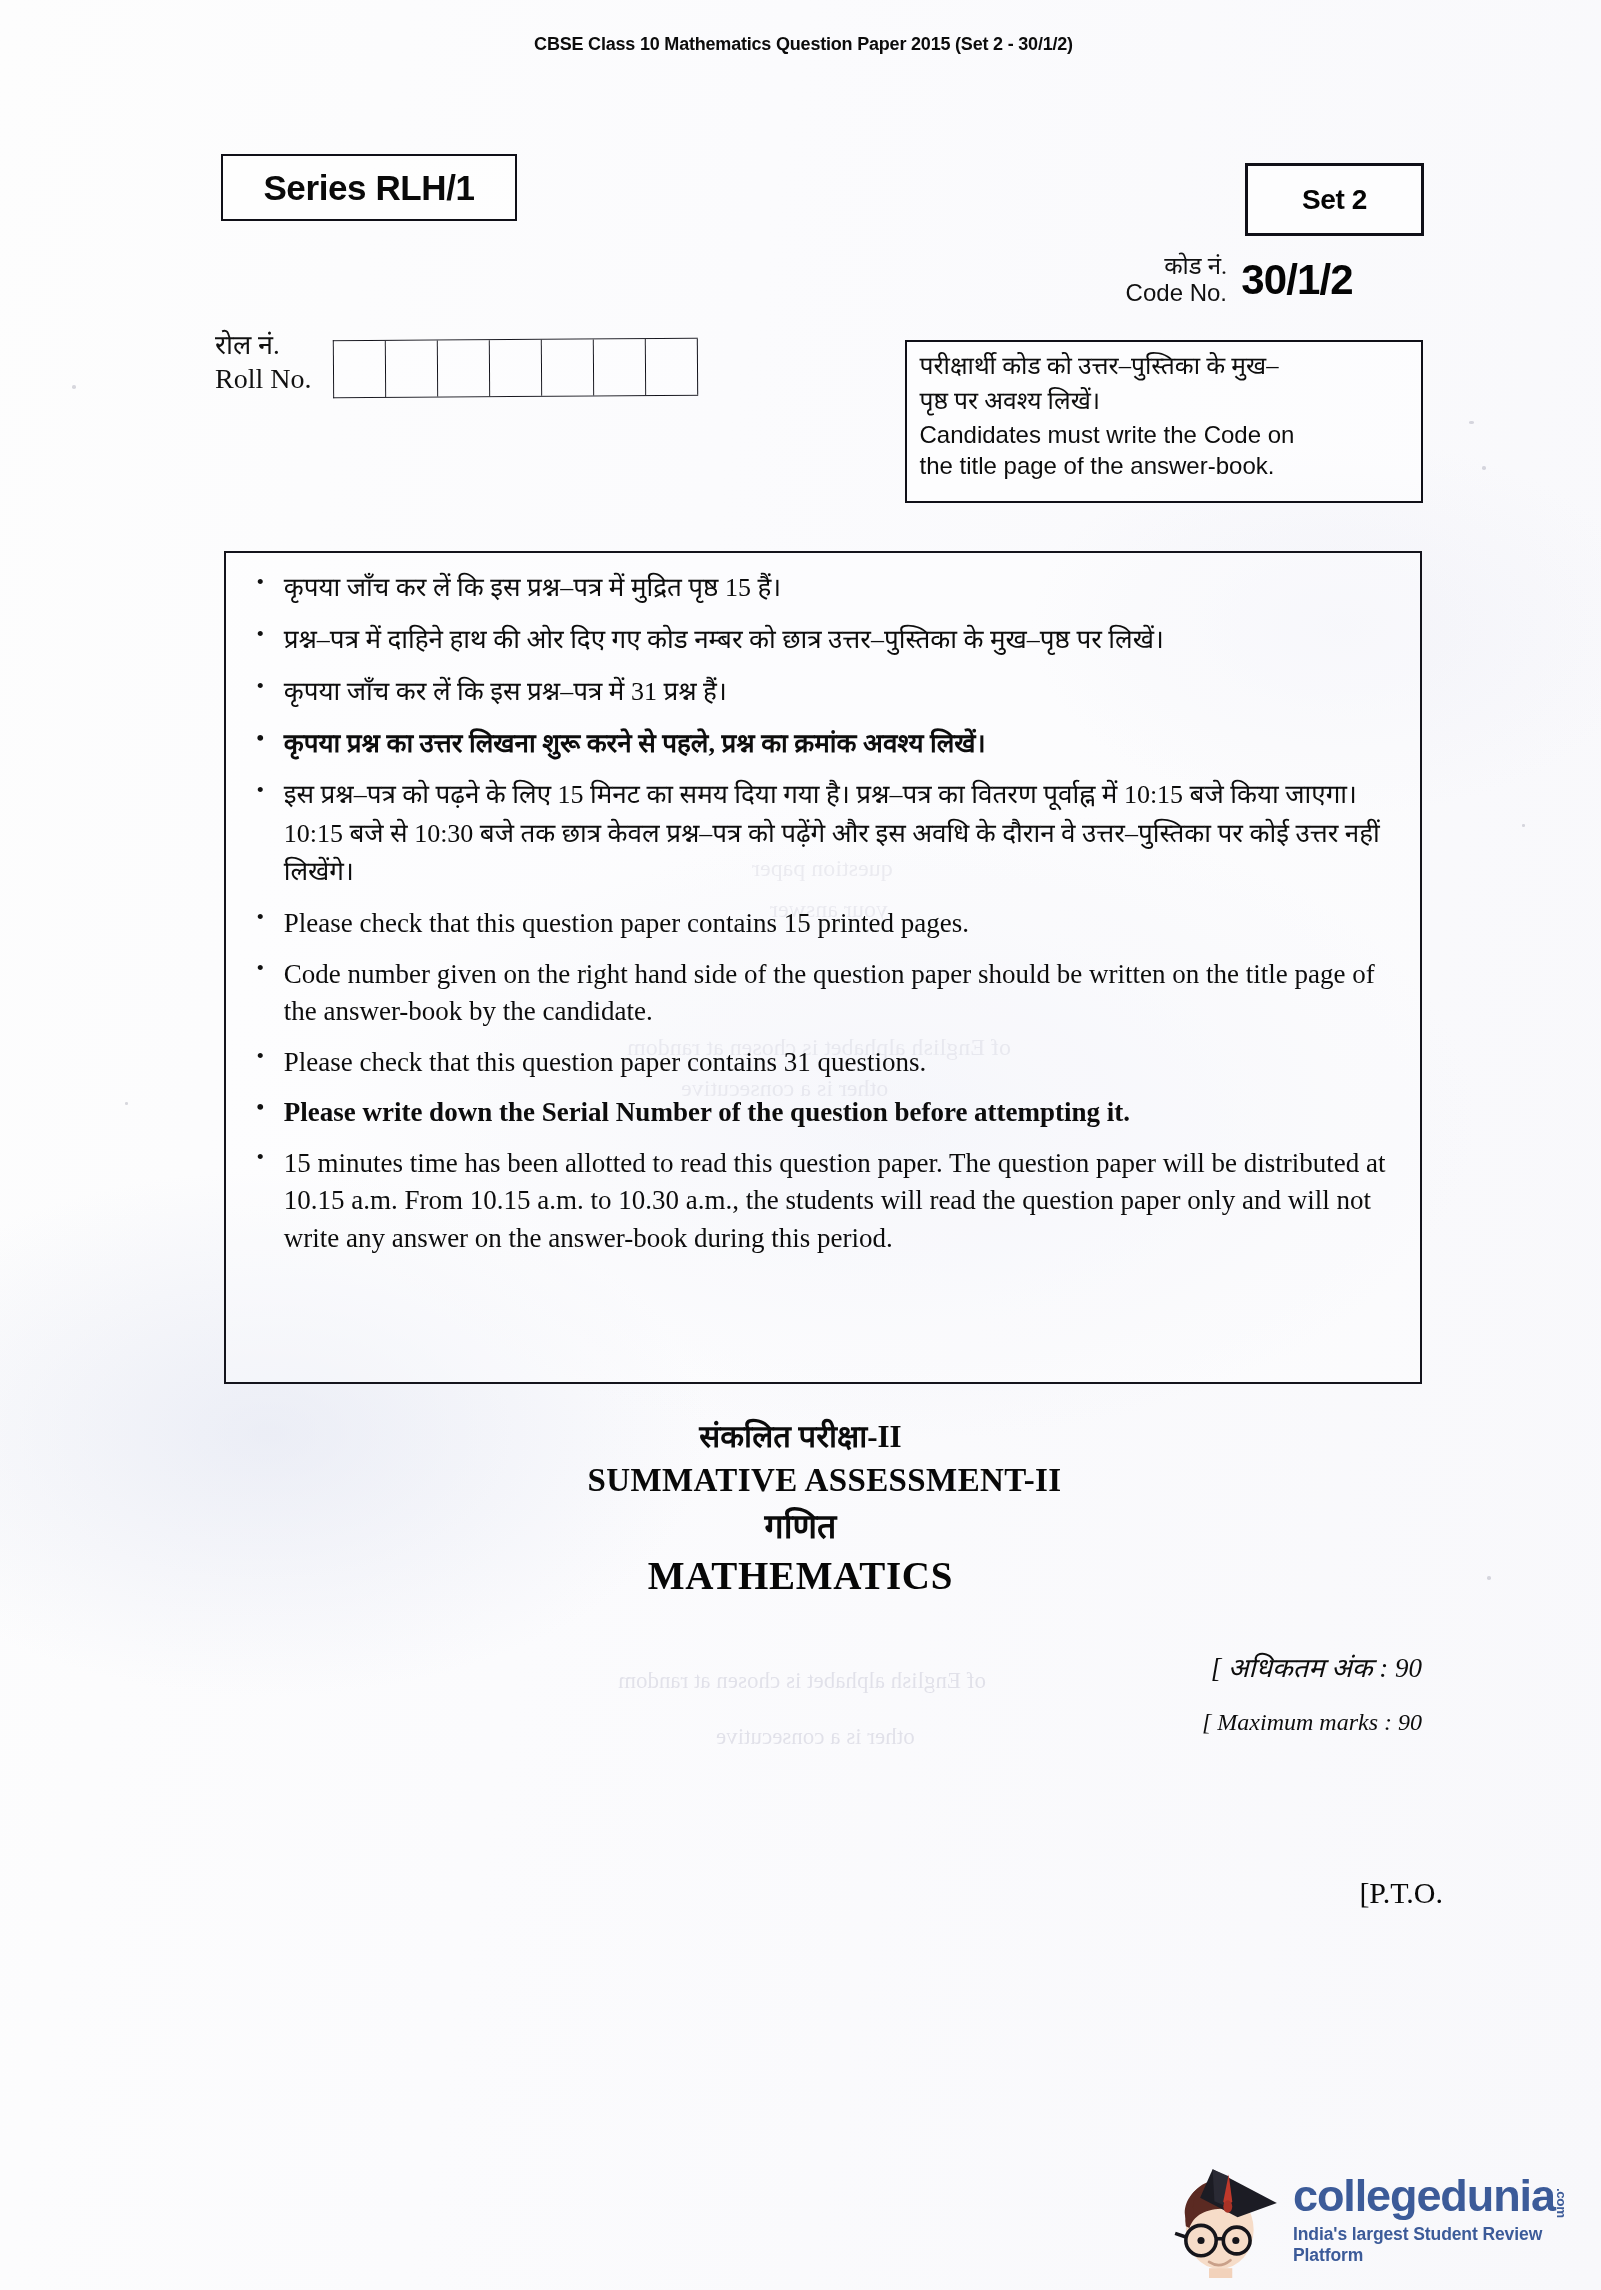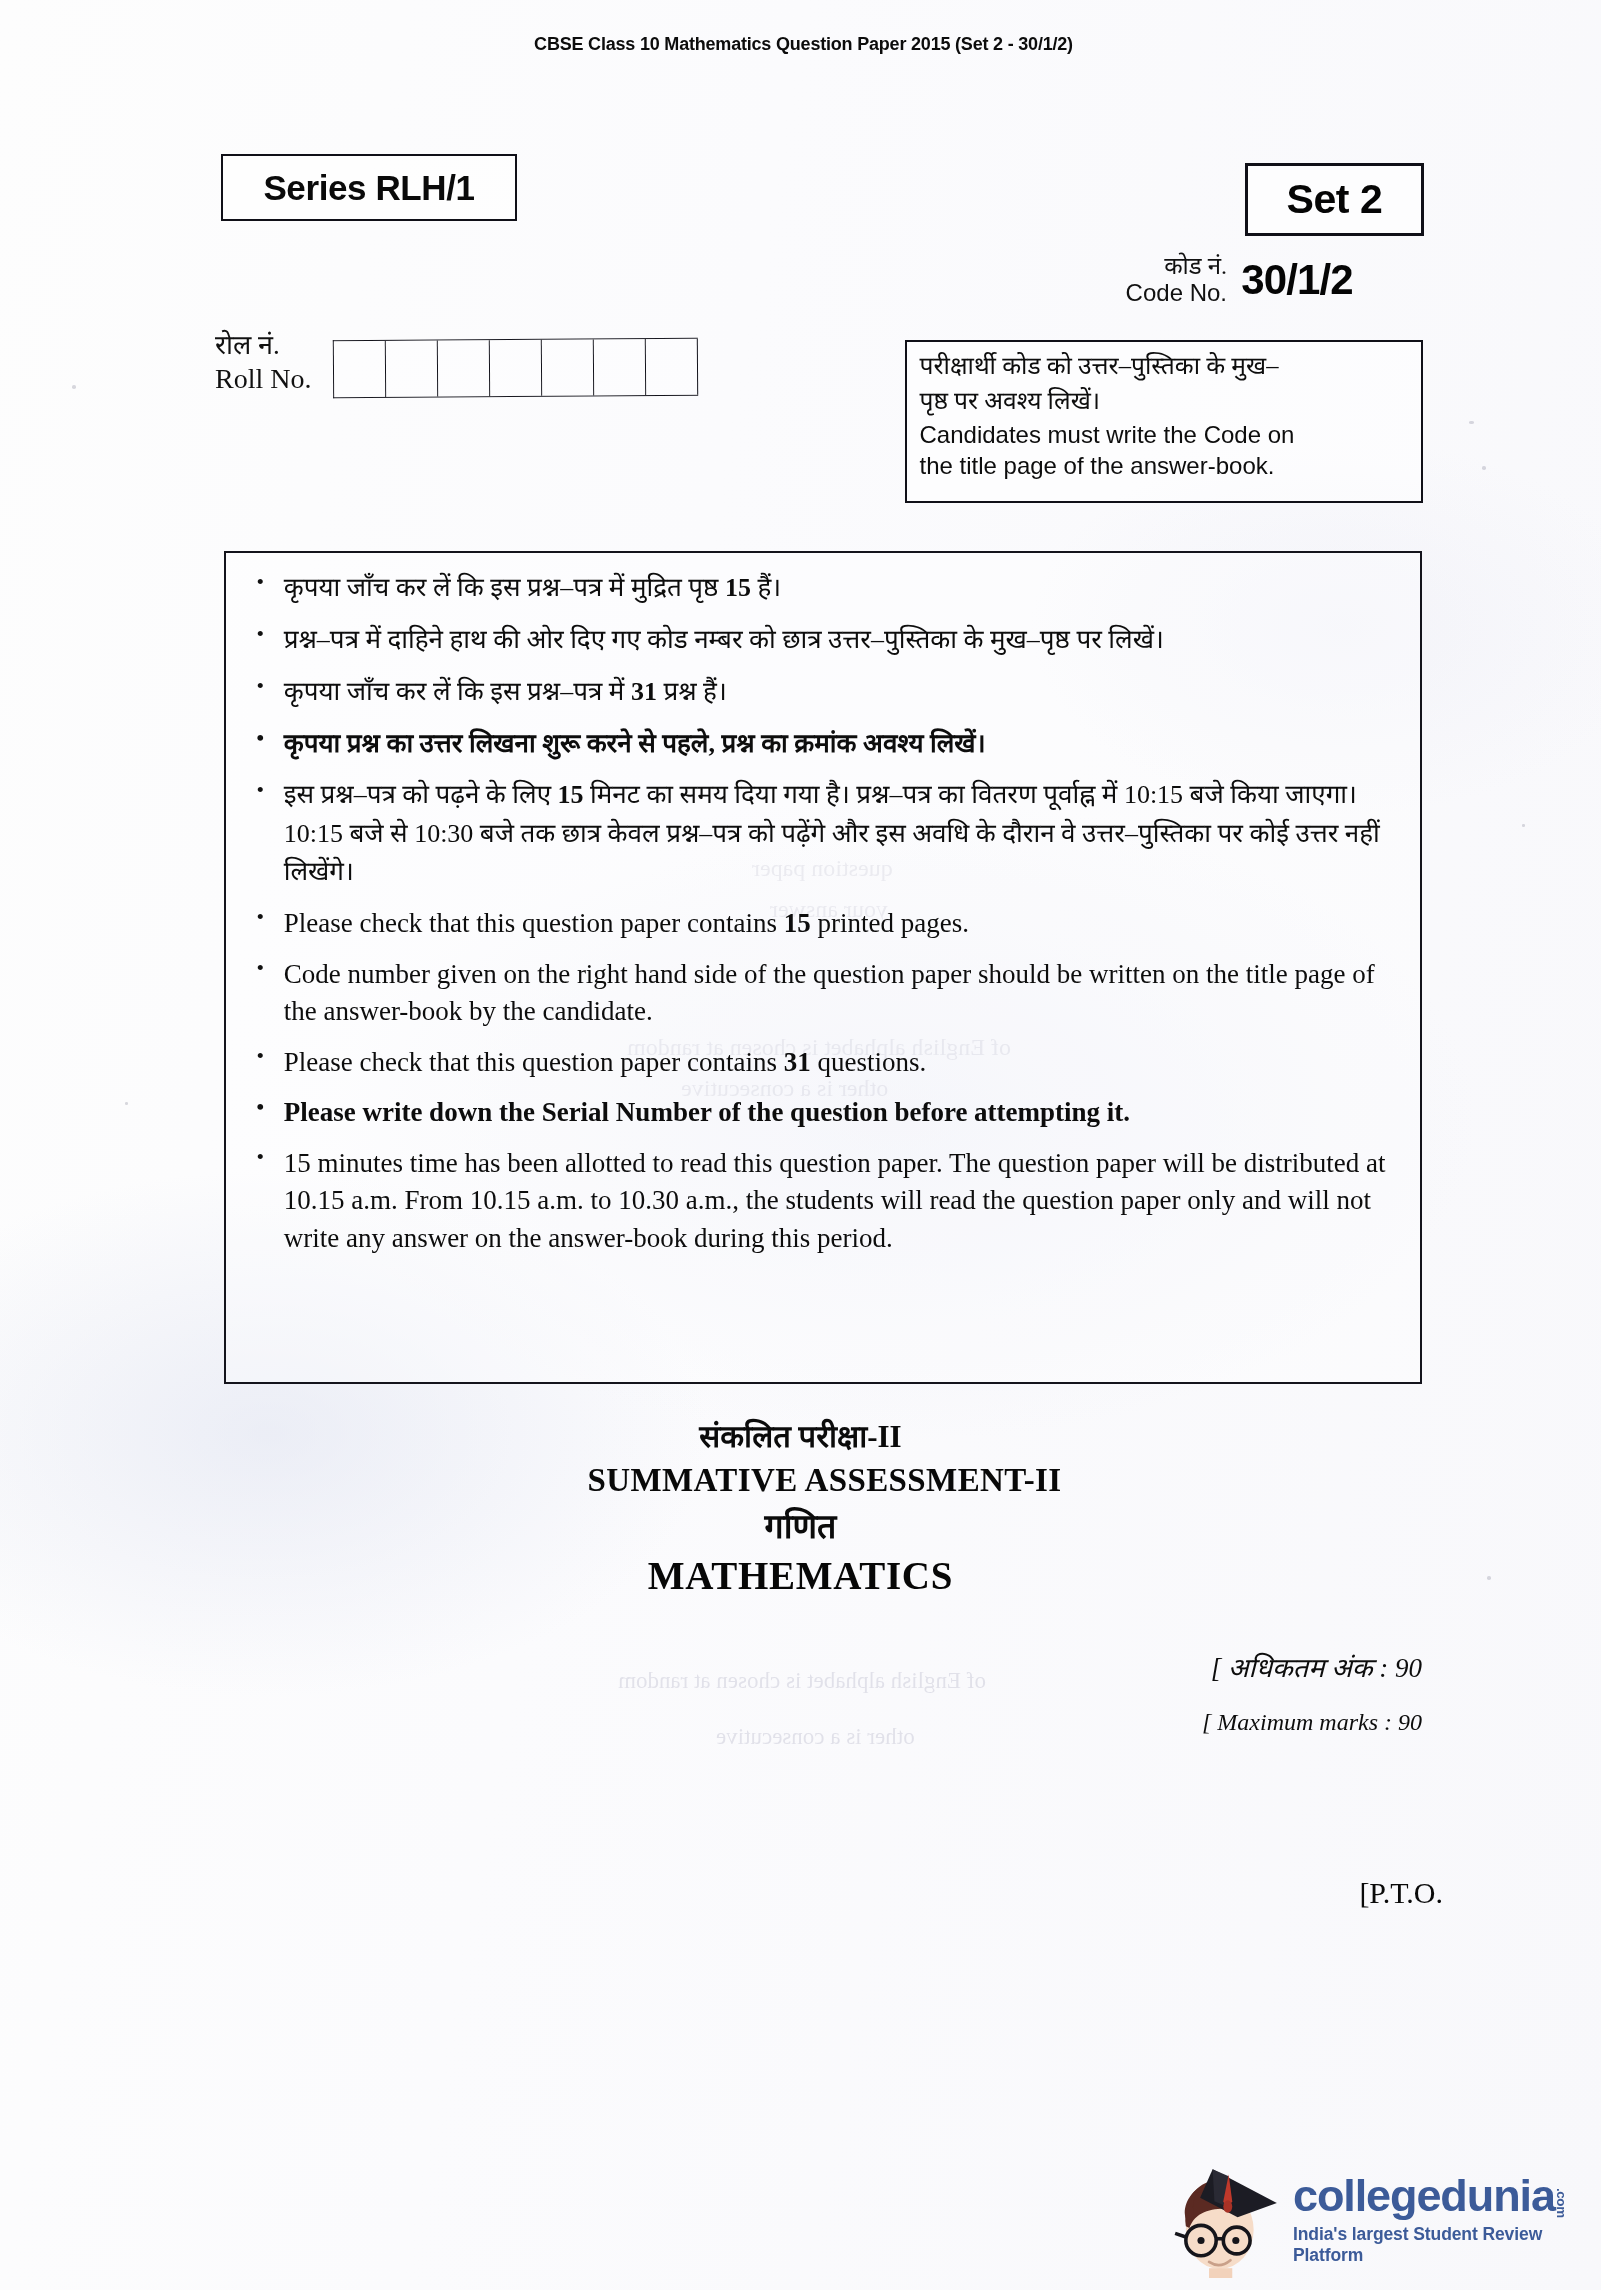--- a/index.html
+++ b/index.html
@@ -61,21 +61,21 @@
     position: absolute;
     top: 163px; left: 1245px;
     width: 179px; height: 73px;
     border: 3.6px solid #101018;
     background: rgba(255,255,255,0.6);
     display: flex; align-items: center; justify-content: center;
   }
   #set-box .txt {
     font-family: "Liberation Sans", sans-serif;
     font-weight: bold;
-    font-size: 41px;
+    font-size: 28px;
     color: #050505;
     letter-spacing: -0.4px;
   }
 
   
   #code-block {
     position: absolute;
     top: 253px; left: 1052px;
     width: 376px;
     display: flex; align-items: center;
@@ -193,21 +193,21 @@
     font-family: "Liberation Serif", serif;
     font-size: 26px;
     line-height: 1.48;
   }
   li.en {
     font-family: "Liberation Serif", serif;
     font-size: 27px;
     line-height: 1.38;
   }
   li.bold { font-weight: bold; }
-  .b { font-weight: bold; text-align: right; }
+  .b { font-weight: normal; text-align: right; }
 
   
   #exam-titles {
     position: absolute;
     top: 1399px; left: 0; right: 0;
     text-align: center;
   }
   #exam-titles .t-hi1 {
     font-family: "Liberation Serif", serif;
     font-size: 31px;

